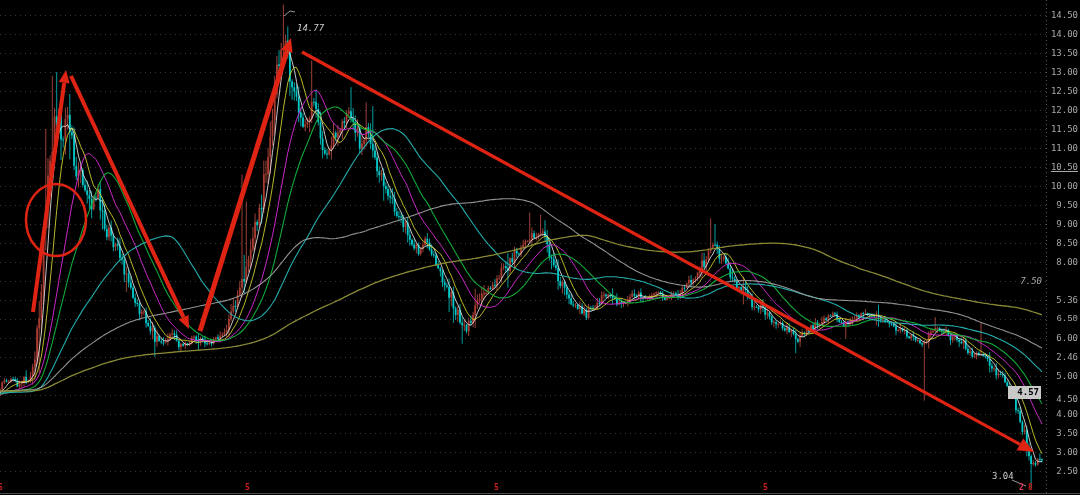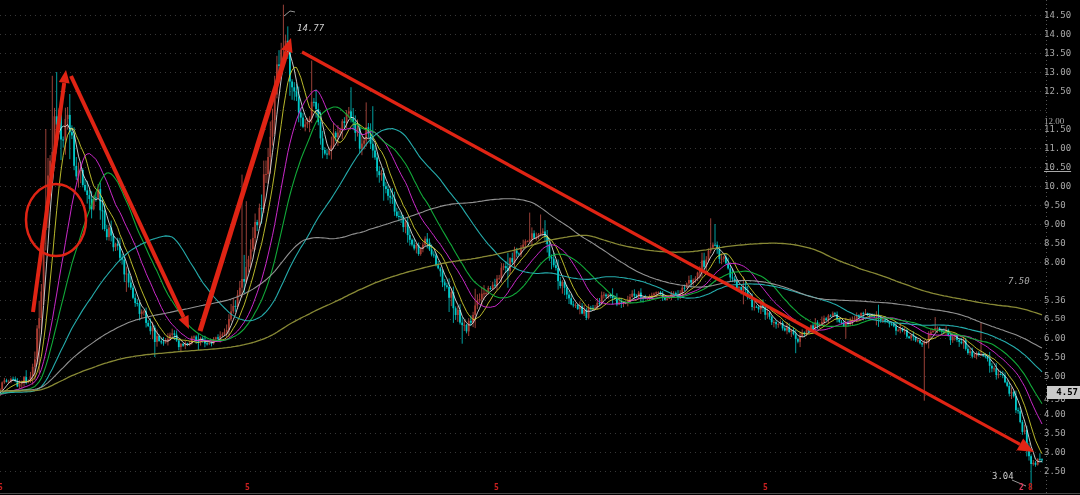--- a/index.html
+++ b/index.html
@@ -1,22 +1,22 @@
 <!DOCTYPE html>
 <html><head>
 <meta charset="utf-8">
 <style>
   html,body{margin:0;padding:0;background:#000;}
   #stage{position:relative;width:1080px;height:495px;background:#000;overflow:hidden;
          font-family:"DejaVu Sans Mono","Liberation Mono",monospace;}
   #chart-svg{position:absolute;left:0;top:0;}
-  .ylab{position:absolute;width:34px;font-size:9px;line-height:9px;
+  .ylab{position:absolute;width:34px;text-align:right;font-size:9px;line-height:9px;
         color:#a8a8a8;letter-spacing:0;}
   .xlab{position:absolute;font-size:8px;line-height:8px;font-weight:bold;}
-  #price-tag{position:absolute;left:1047px;width:33px;height:13px;background:#c9c9c9;
+  #price-tag{position:absolute;left:1008px;width:33px;height:13px;background:#c9c9c9;
              color:#000;font-size:9px;line-height:13px;text-align:right;padding-right:2px;
              box-sizing:border-box;font-weight:bold;z-index:5;}
   .float-label{position:absolute;font-size:9px;line-height:9px;color:#cfcfcf;z-index:4;}
 </style>
 </head>
 <body>
 
 <div id="stage">
   <svg id="chart-svg" width="1080" height="495" viewBox="0 0 1080 495">
       <line x1="0" y1="15.0" x2="1046" y2="15.0" stroke="#373737" stroke-width="1" stroke-dasharray="1 4" shape-rendering="crispEdges"></line>
@@ -1024,34 +1024,34 @@
       <ellipse cx="56" cy="220" rx="30" ry="36" fill="none" stroke="#e02414" stroke-width="2.5"></ellipse>
       <polyline points="284,16 290,11 295,12" fill="none" stroke="#bbbbbb" stroke-width="0.8"></polyline>
       <polyline points="1012,480 1026,486" fill="none" stroke="#bbbbbb" stroke-width="0.8"></polyline>
     </svg>
   <div id="y-axis">
       <span class="ylab" style="left: 1044px; top: 11px;">14.50</span>
       <span class="ylab" style="left: 1044px; top: 30px;">14.00</span>
       <span class="ylab" style="left: 1044px; top: 49px;">13.50</span>
       <span class="ylab" style="left: 1044px; top: 68px;">13.00</span>
       <span class="ylab" style="left: 1044px; top: 87px;">12.50</span>
-      <span class="ylab" style="left: 1044px; top: 117px; font-family: Liberation Serif, serif;">12.00</span>
+      <span class="ylab" style="left: 1044px; top: 106px;">12.00</span>
       <span class="ylab" style="left: 1044px; top: 125px;">11.50</span>
       <span class="ylab" style="left: 1044px; top: 144px;">11.00</span>
       <span class="ylab" style="left: 1044px; top: 163px; text-decoration: underline;">10.50</span>
       <span class="ylab" style="left: 1044px; top: 182px;">10.00</span>
       <span class="ylab" style="left: 1044px; top: 201px;">9.50</span>
       <span class="ylab" style="left: 1044px; top: 220px;">9.00</span>
       <span class="ylab" style="left: 1044px; top: 239px;">8.50</span>
       <span class="ylab" style="left: 1044px; top: 258px;">8.00</span>
       <span class="ylab" style="left: 1008px; top: 277px; font-style: italic;">7.50</span>
       <span class="ylab" style="left: 1044px; top: 296px;">5.36</span>
       <span class="ylab" style="left: 1044px; top: 315px; font-family: Liberation Mono, monospace;">6.50</span>
       <span class="ylab" style="left: 1044px; top: 334px;">6.00</span>
-      <span class="ylab" style="left: 1044px; top: 353px;">5.50</span>
+      <span class="ylab" style="left: 1044px; top: 353px;">2.46</span>
       <span class="ylab" style="left: 1044px; top: 372px;">5.00</span>
       <span class="ylab" style="left: 1044px; top: 395px;">4.50</span>
       <span class="ylab" style="left: 1044px; top: 410px;">4.00</span>
       <span class="ylab" style="left: 1044px; top: 429px;">3.50</span>
       <span class="ylab" style="left: 1044px; top: 448px;">3.00</span>
       <span class="ylab" style="left: 1044px; top: 467px;">2.50</span>
     </div>
   <div id="x-axis">
       <span class="xlab" style="left: -2px; top: 484px; color: rgb(204, 32, 32);">5</span>
       <span class="xlab" style="left: 245px; top: 484px; color: rgb(204, 32, 32);">5</span>

